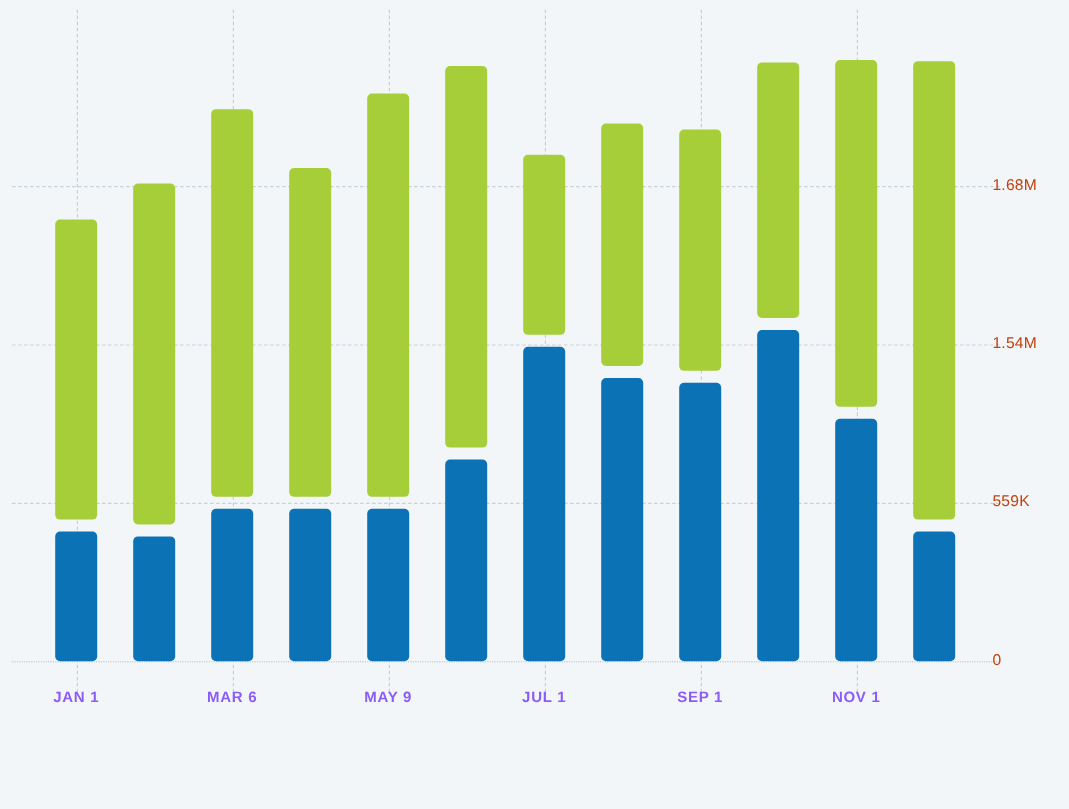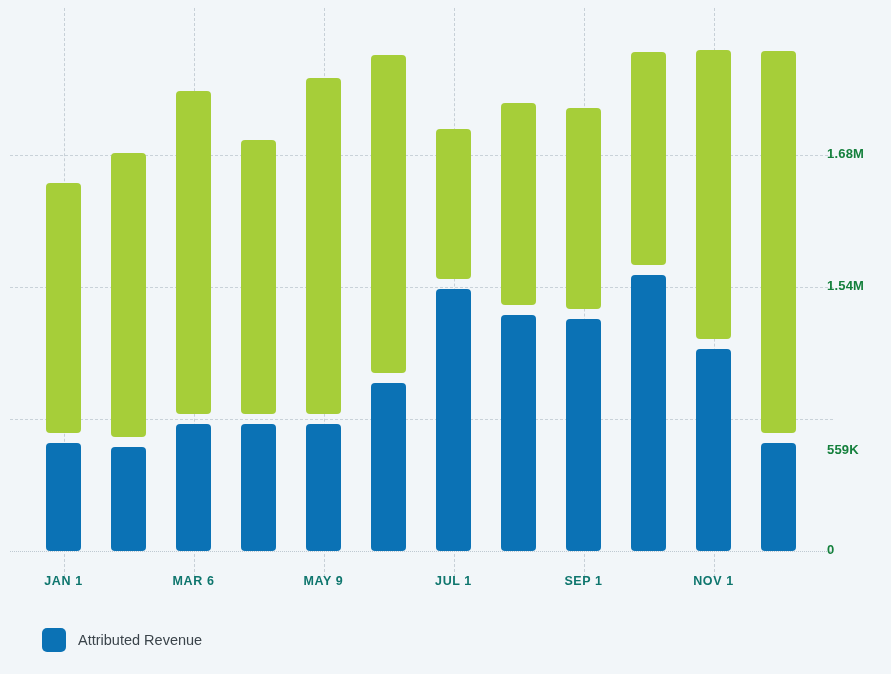--- a/index.html
+++ b/index.html
@@ -46,22 +46,22 @@
     top: 8px;
     width: 0;
     border-left: 1px dashed #c3ccd4;
     opacity: 0.9;
   }
 
   .ylabel {
     position: absolute;
     right: 8px;
     font-size: 13px;
-    font-weight: bold;
-    color: #15803d;
+    font-weight: normal;
+    color: #c2410c;
     letter-spacing: 0.2px;
     white-space: nowrap;
     text-align: left;
     width: 56px;
   }
 
   
   .bar-group {
     position: absolute;
     bottom: 0;
@@ -84,21 +84,21 @@
     left: 0;
     top: 560px;
     width: 891px;
     height: 45px;
   }
   .xlabel {
     position: absolute;
     top: 14px;
     font-size: 12.5px;
     font-weight: bold;
-    color: #0f766e;
+    color: #8b5cf6;
     letter-spacing: 0.6px;
     transform: translateX(-50%);
     white-space: nowrap;
   }
 
   
   #legend {
     position: absolute;
     left: 42px;
     top: 628px;
@@ -126,21 +126,21 @@
 </head>
 <body>
 
 <div id="chart-root">
 
   <div id="plot">
 
   <div class="gridline baseline" style="top: 551px;"></div>
       <div class="ylabel" style="top: 542px;">0</div>
       <div class="gridline" style="top: 419.236px;"></div>
-      <div class="ylabel" style="top: 410.236px; margin-top: 32px;">559K</div>
+      <div class="ylabel" style="top: 410.236px;">559K</div>
       <div class="gridline" style="top: 287px;"></div>
       <div class="ylabel" style="top: 278px;">1.54M</div>
       <div class="gridline" style="top: 155px;"></div>
       <div class="ylabel" style="top: 146px;">1.68M</div>
       <div class="vtick" style="left: 63.5px; height: 569px;"></div>
       <div class="vtick" style="left: 193.5px; height: 569px;"></div>
       <div class="vtick" style="left: 323.5px; height: 569px;"></div>
       <div class="vtick" style="left: 453.5px; height: 569px;"></div>
       <div class="vtick" style="left: 583.5px; height: 569px;"></div>
       <div class="vtick" style="left: 713.5px; height: 569px;"></div>
@@ -197,19 +197,15 @@
   <div id="xaxis">
       <div class="xlabel" style="left: 63.5px;">JAN 1</div>
       <div class="xlabel" style="left: 193.5px;">MAR 6</div>
       <div class="xlabel" style="left: 323.5px;">MAY 9</div>
       <div class="xlabel" style="left: 453.5px;">JUL 1</div>
       <div class="xlabel" style="left: 583.5px;">SEP 1</div>
       <div class="xlabel" style="left: 713.5px;">NOV 1</div>
     </div>
 
   <div id="legend">
-    <div class="legend-item">
-      <span class="legend-swatch" style="background: rgb(11, 114, 181);"></span>
-      <span class="legend-label">Attributed Revenue</span>
-    </div>
   </div>
 
 </div>
 
 </body></html>

